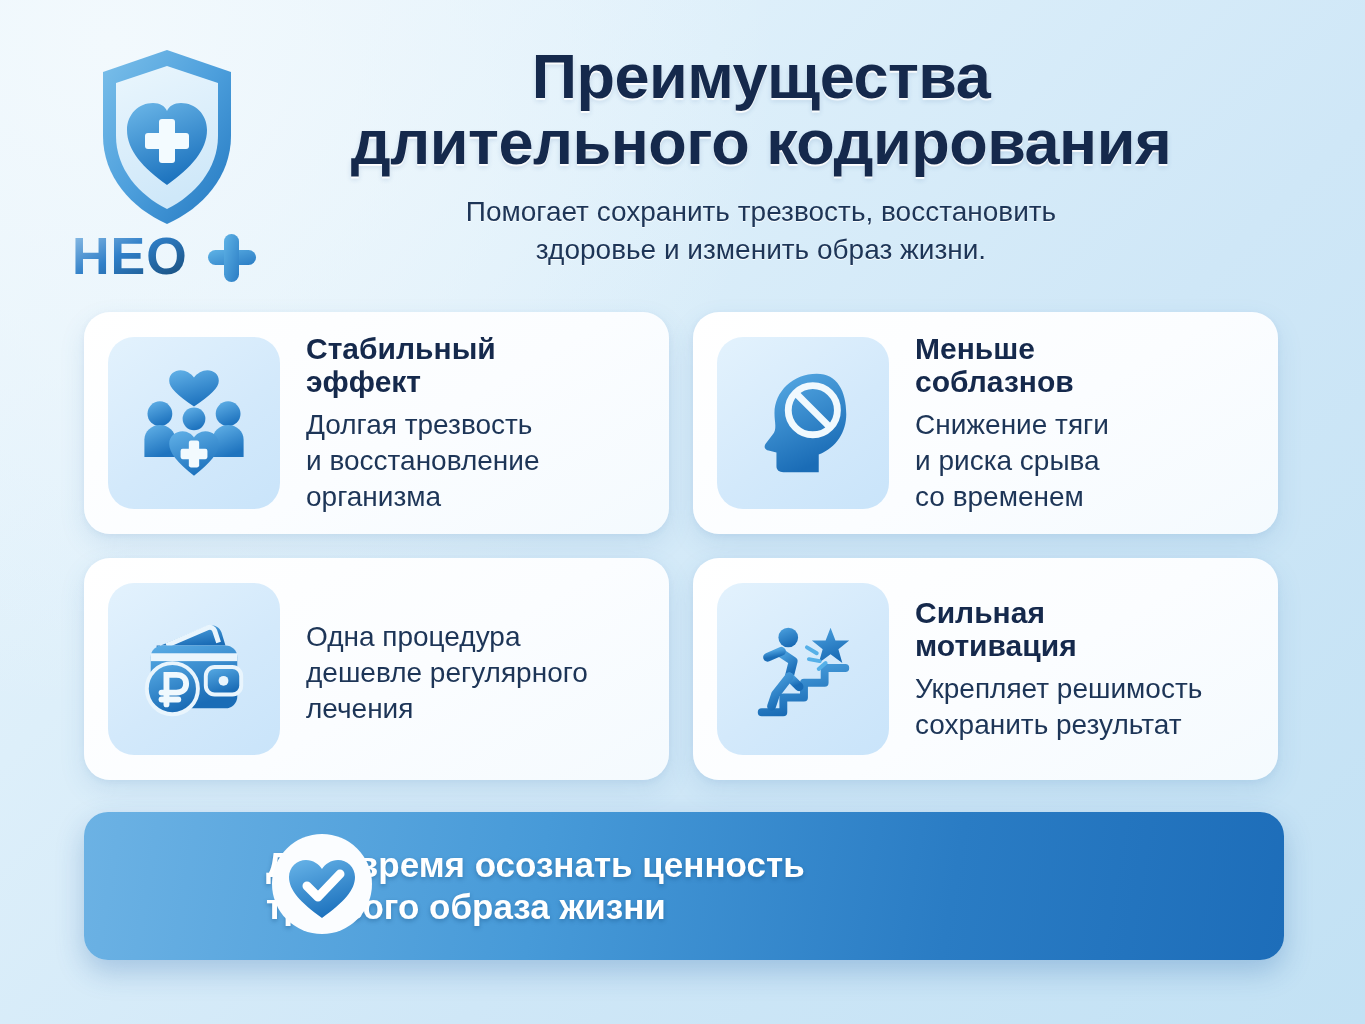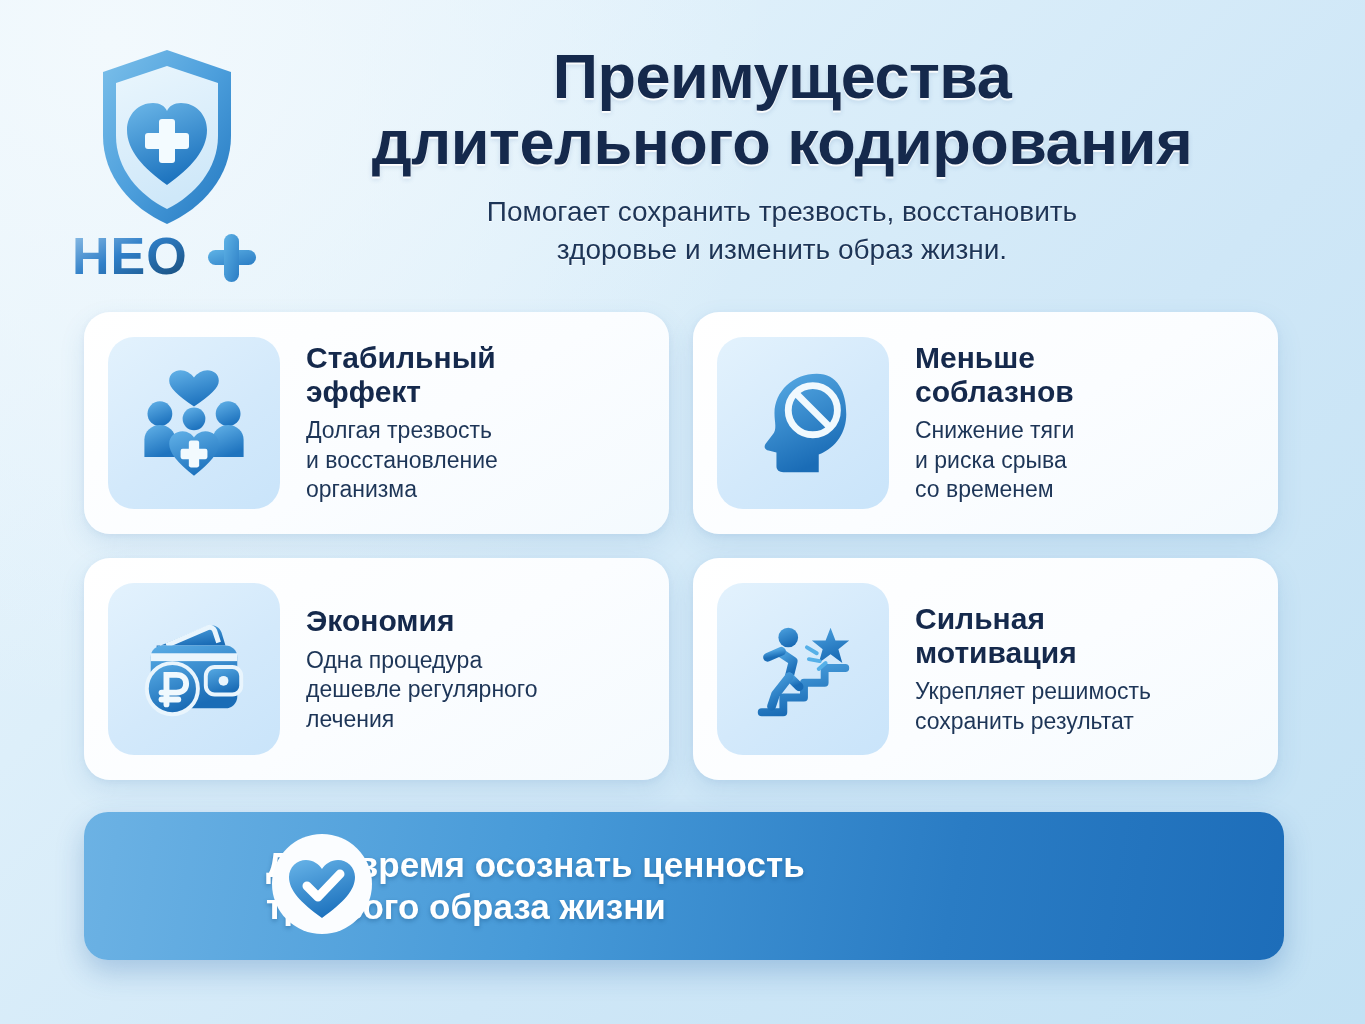--- a/index.html
+++ b/index.html
@@ -15,21 +15,21 @@
   }
   .page { position:relative; width:1365px; height:1024px; }
 
   
   .header { position:absolute; left:0; top:0; width:1365px; height:300px; }
 
   .brand { position:absolute; left:82px; top:42px; width:170px; text-align:right; }
   .shield-wrap { width:152px; height:190px; margin:0 auto; }
   .wordmark { margin-top:-4px; width:190px; margin-left:-10px; }
 
-  .title-block { position:absolute; left:277px; top:44px; width:1010px; text-align:center; }
+  .title-block { position:absolute; left:256px; top:44px; width:1010px; text-align:center; }
   .title {
     font-size:63px; font-weight:700; line-height:1.04; letter-spacing:-0.5px;
     color:#15294c;
     text-shadow:0 2px 1px rgba(255,255,255,0.95), 0 3px 5px rgba(30,80,140,0.16);
   }
   .title .l2 { display:block;text-align:center; }
   .subtitle {
     margin-top:18px; font-size:28px; line-height:1.34; color:#1d3557;
     text-shadow:0 1px 0 rgba(255,255,255,0.85);
     text-align:center;
@@ -55,21 +55,21 @@
     background:linear-gradient(145deg,#e3f2fd 0%, #d3e9fb 55%, #c9e4fa 100%);
     display:flex; align-items:center; justify-content:center;
   }
   .card-text { padding-left:26px; flex:1 1 auto; }
   .card-title {
     font-size:30px; font-weight:700; line-height:1.12; color:#15294c;
     text-shadow:0 1px 0 rgba(255,255,255,0.8);
   }
   .card-title .tl2 { display:block; }
   .card-desc {
-    margin-top:8px; font-size:23px; line-height:1.28; color:#1d3557;
+    margin-top:8px; font-size:28px; line-height:1.28; color:#1d3557;
   }
   .card-desc span { display:block; }
 
   
   .banner {
     position:absolute; left:84px; top:812px; width:1200px; height:148px;
     border-radius:24px;
     background:linear-gradient(100deg,#6cb2e4 0%, #479ad8 38%, #2a7cc4 72%, #1d6db9 100%);
     box-shadow:0 12px 28px rgba(32,95,165,0.27);
     display:flex; align-items:center; padding-left:182px;
@@ -228,23 +228,20 @@
           <rect x="72" y="58" width="36" height="28" rx="9" fill="url(#g3)" stroke="#e9f5fd" stroke-width="4"></rect>
           <circle cx="90" cy="72" r="5" fill="#e9f5fd"></circle>
           <circle cx="38" cy="80" r="26" fill="url(#g3)" stroke="#e9f5fd" stroke-width="4"></circle>
           <g fill="none" stroke="#f0f9fe" stroke-width="6" stroke-linecap="round">
             <path d="M32 96 L32 66 L42 66 C49 66 52 70 52 75 C52 80 49 84 42 84 L27 84"></path>
             <path d="M27 91 L44 91"></path>
           </g>
         </svg>
       </div>
       <div class="card-text">
-        <div class="card-title">
-          <span>Экономия</span>
-        </div>
         <div class="card-desc">
           <span>Одна процедура</span>
           <span>дешевле регулярного</span>
           <span>лечения</span>
         </div>
       </div>
     </div>
 
     <div class="card">
       <div class="icon-tile">

